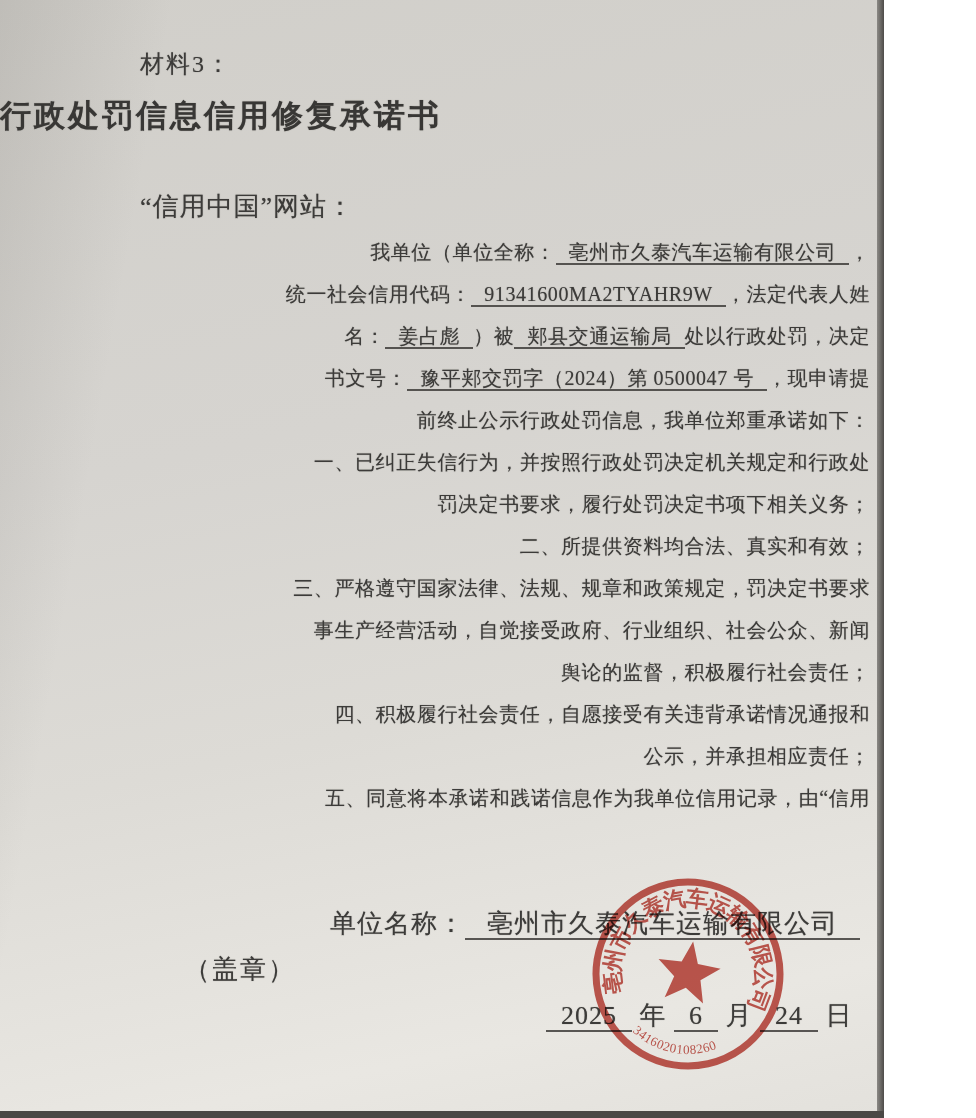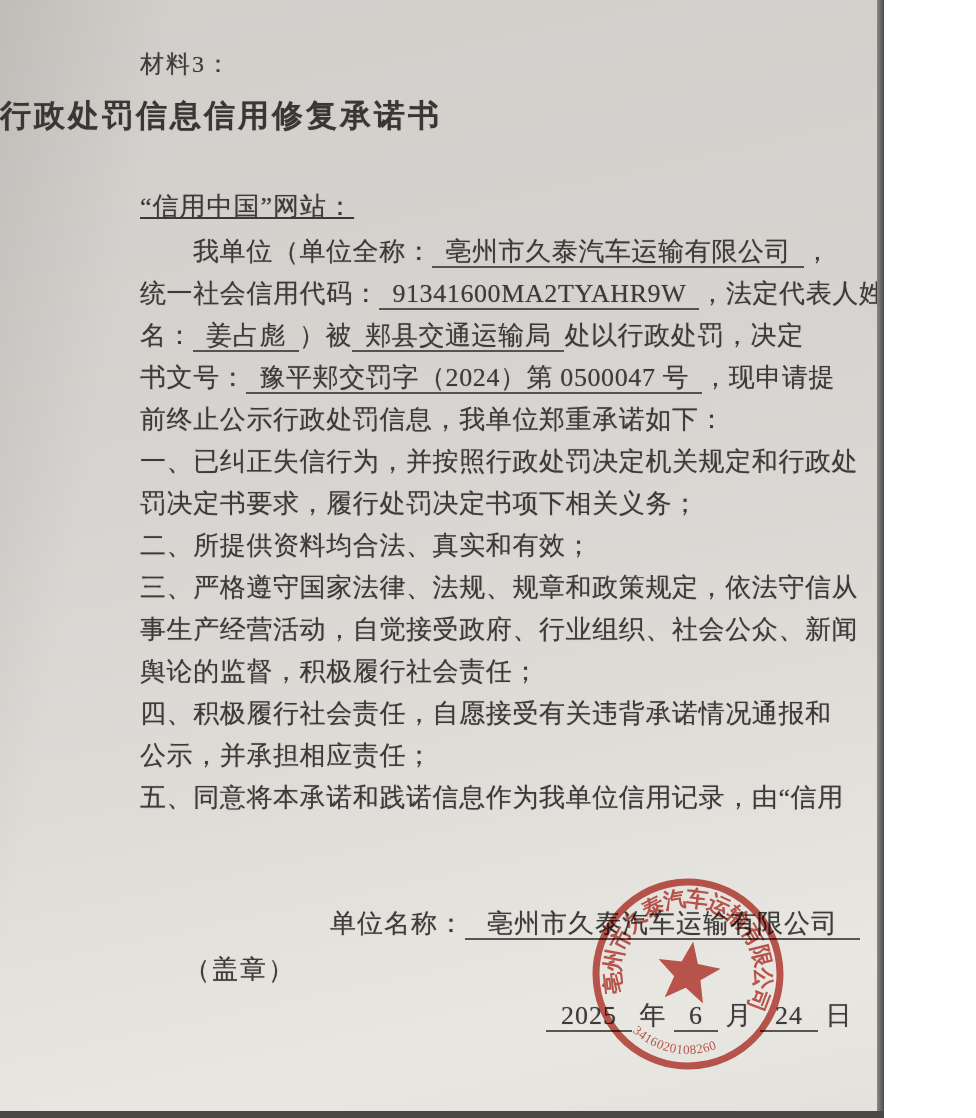--- a/index.html
+++ b/index.html
@@ -33,26 +33,26 @@
   }
 
   .doc-title {
     position: absolute; left: 0; top: 95px; width: 952px;
     font-size: 31px; font-weight: bold; letter-spacing: 3px;
     color: #383735;
   }
 
   .salutation {
     position: absolute; left: 140px; top: 189px;
-    font-size: 26px; letter-spacing: 1px; text-decoration: underline;
+    font-size: 26px; letter-spacing: 1px;
   }
 
   .body-text {
     position: absolute; left: 140px; top: 231px; width: 730px;
-    font-size: 26px; line-height: 42px; letter-spacing: 0.6px;
+    font-size: 20px; line-height: 42px; letter-spacing: 0.6px; text-align: right;
   }
   .body-text .line { white-space: nowrap; }
   .body-text .line.indent { padding-left: 53px; }
 
   .u {
     border-bottom: 2px solid rgba(62,60,57,0.85);
     padding: 0 13px;
   }
 
   .sig-company {
@@ -101,21 +101,21 @@
 
   <div class="body-text" id="body-lines">
       <div class="line indent"><span>我单位（单位全称：</span><span class="u">亳州市久泰汽车运输有限公司</span><span>，</span></div>
       <div class="line"><span>统一社会信用代码：</span><span class="u">91341600MA2TYAHR9W</span><span>，法定代表人姓</span></div>
       <div class="line"><span>名：</span><span class="u">姜占彪</span><span>）被</span><span class="u">郏县交通运输局</span><span>处以行政处罚，决定</span></div>
       <div class="line"><span>书文号：</span><span class="u">豫平郏交罚字（2024）第 0500047 号</span><span>，现申请提</span></div>
       <div class="line"><span>前终止公示行政处罚信息，我单位郑重承诺如下：</span></div>
       <div class="line"><span>一、已纠正失信行为，并按照行政处罚决定机关规定和行政处</span></div>
       <div class="line"><span>罚决定书要求，履行处罚决定书项下相关义务；</span></div>
       <div class="line"><span>二、所提供资料均合法、真实和有效；</span></div>
-      <div class="line"><span>三、严格遵守国家法律、法规、规章和政策规定，依法守信从</span></div>
+      <div class="line"><span>三、严格遵守国家法律、法规、规章和政策规定，罚决定书要求</span></div>
       <div class="line"><span>事生产经营活动，自觉接受政府、行业组织、社会公众、新闻</span></div>
       <div class="line"><span>舆论的监督，积极履行社会责任；</span></div>
       <div class="line"><span>四、积极履行社会责任，自愿接受有关违背承诺情况通报和</span></div>
       <div class="line"><span>公示，并承担相应责任；</span></div>
       <div class="line"><span>五、同意将本承诺和践诺信息作为我单位信用记录，由“信用</span></div>
     </div>
 
   <div class="sig-company">
     <span>单位名称：</span><span class="u">亳州市久泰汽车运输有限公司</span>
   </div>

